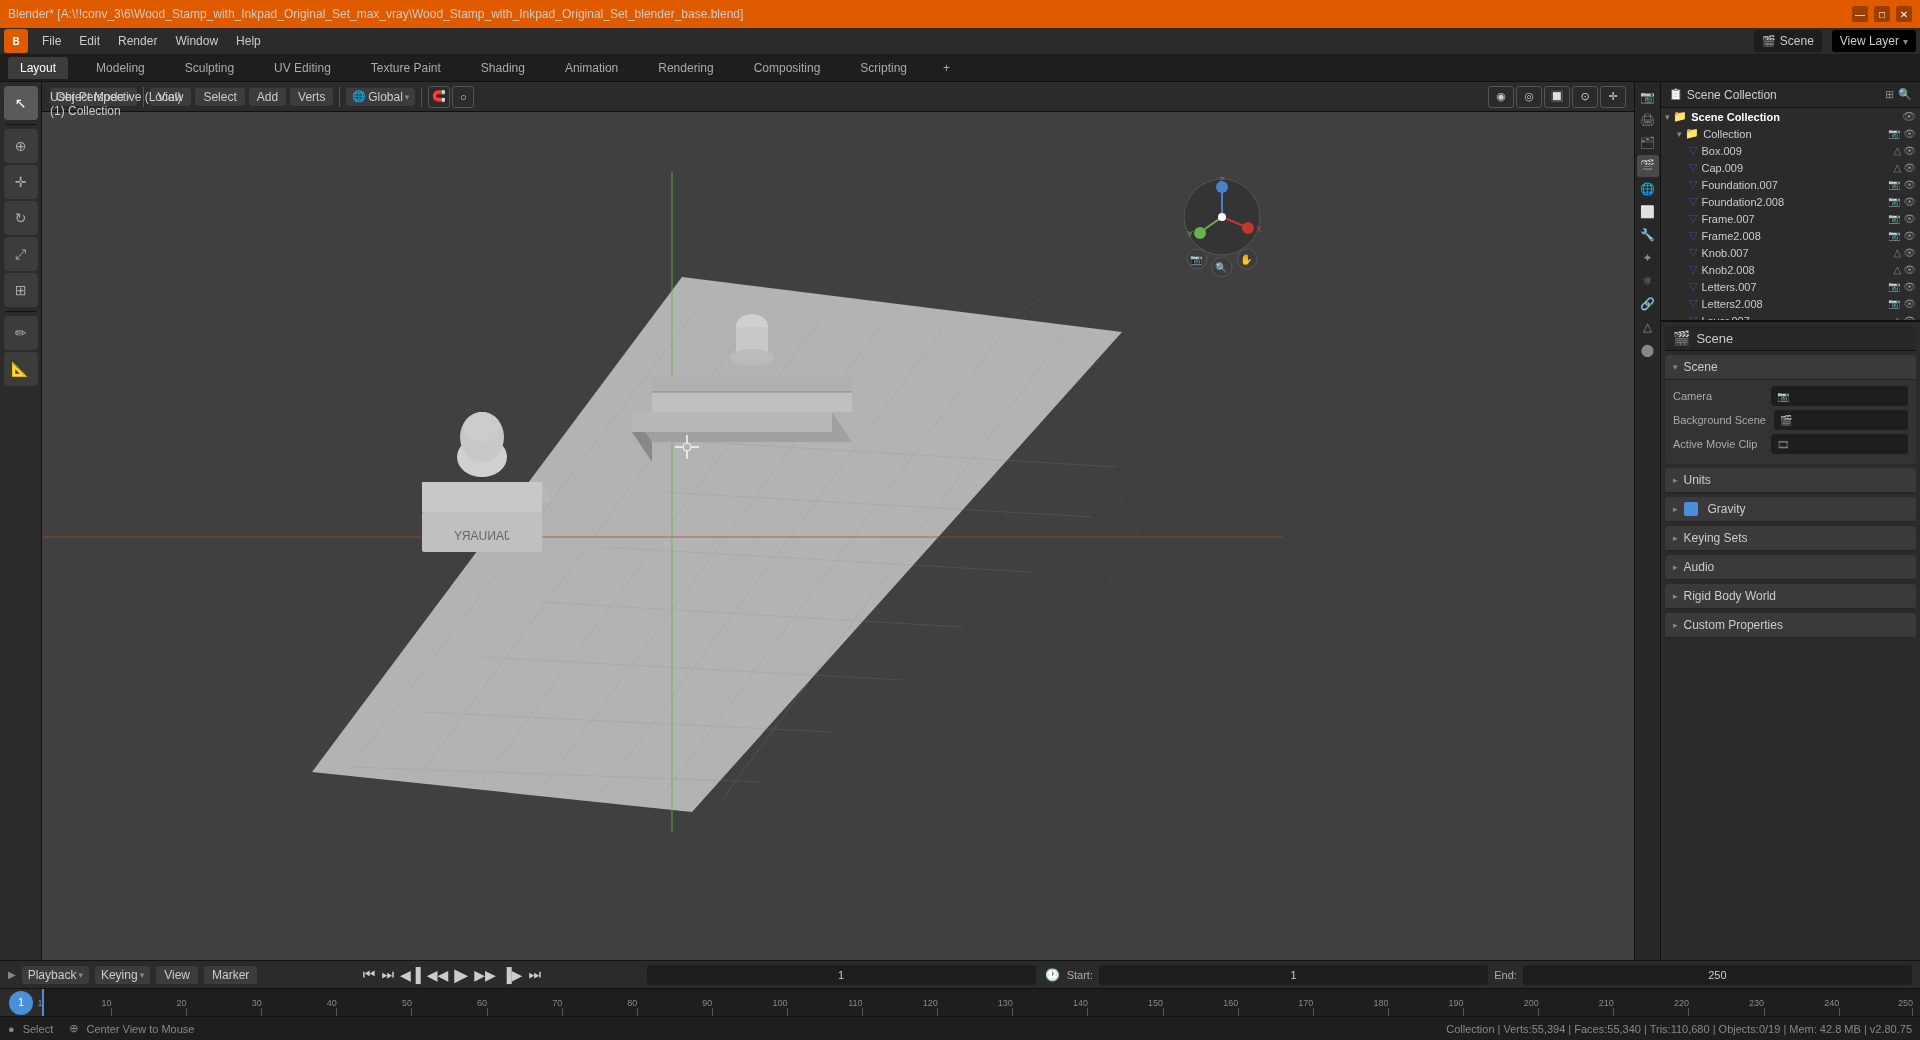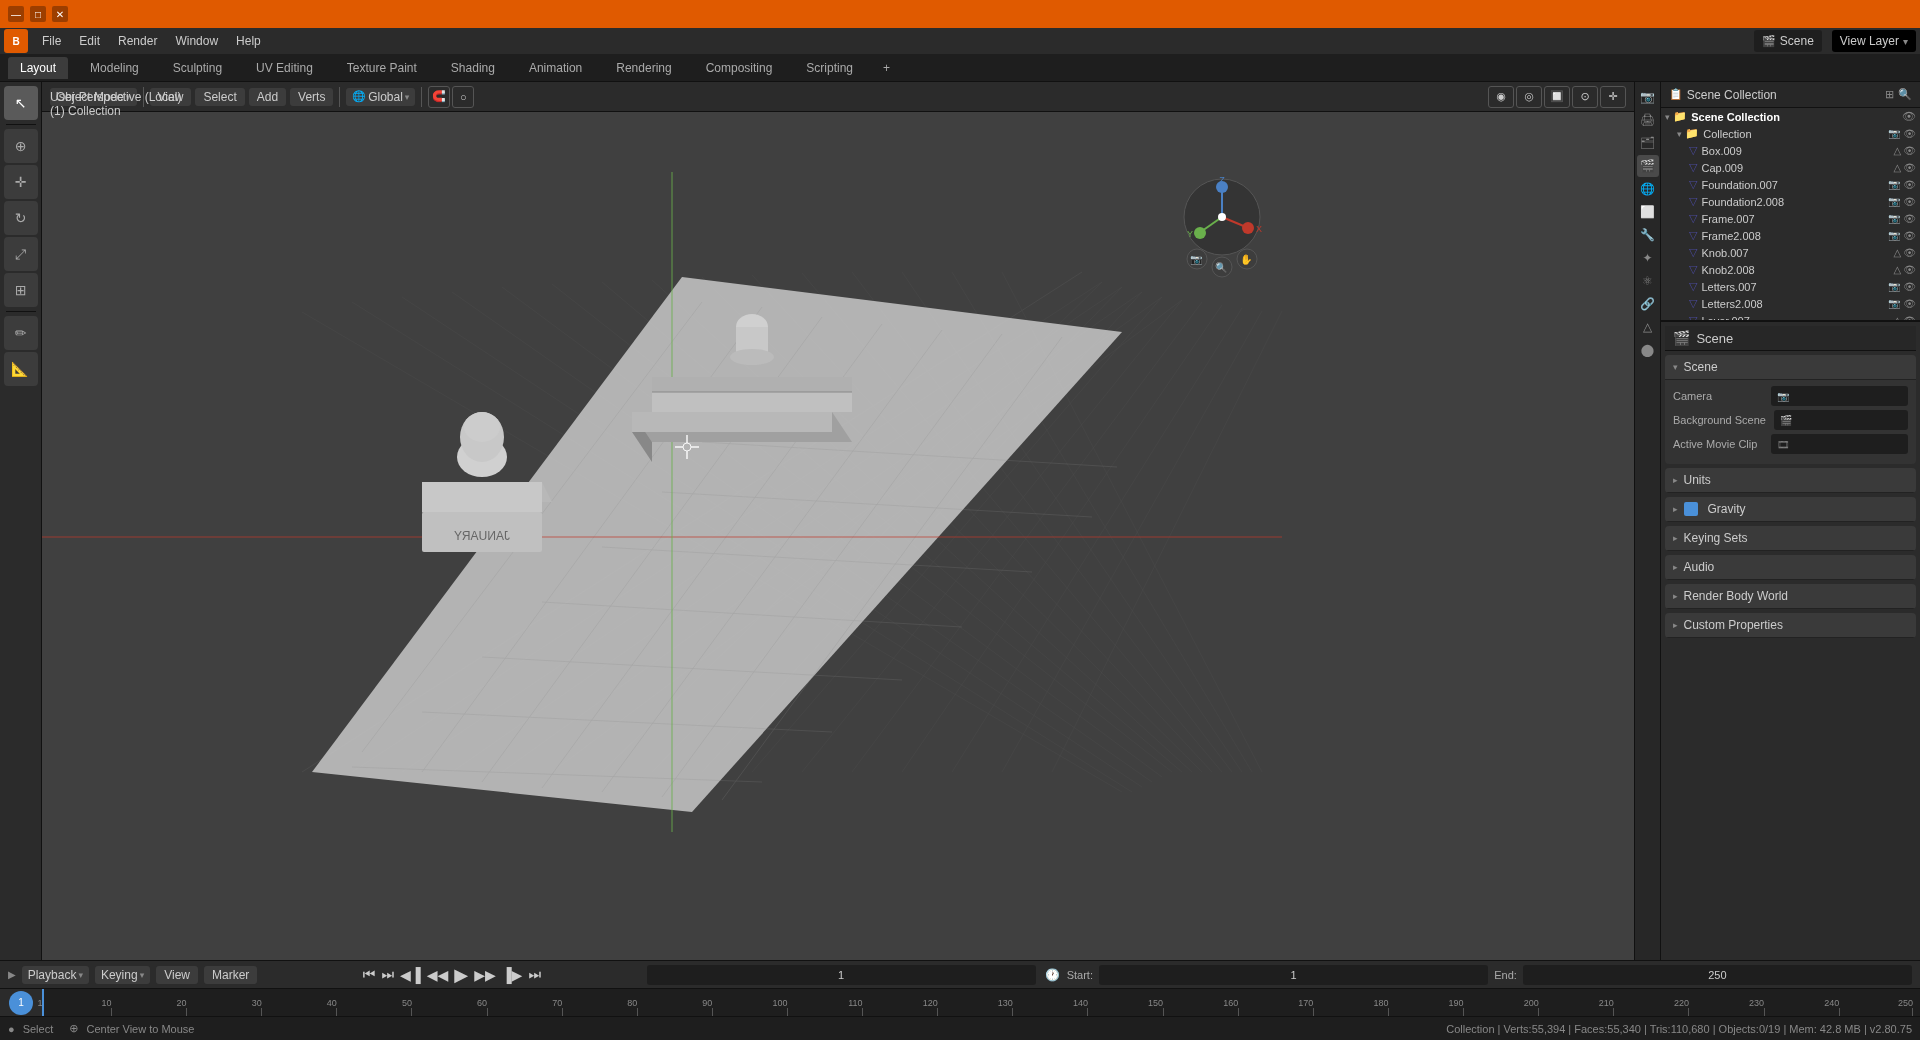--- a/index.html
+++ b/index.html
@@ -30,21 +30,21 @@
       color: white; font-size: 10px; font-weight: bold;
     }
     .menu-item {
       padding: 2px 8px; color: #ccc; cursor: pointer; border-radius: 3px;
       font-size: 12px;
     }
 
     
     #tabs-row {
       width: 100%; height: 28px; background: #1e1e1e;
-      display: flex; align-items: center; padding: 0 8px; gap: 10px;
+      display: flex; align-items: center; padding: 0 8px; gap: 16px;
       border-bottom: 1px solid #111;
     }
     .tab-item {
       padding: 4px 12px; color: #aaa; cursor: pointer; font-size: 12px;
       border-radius: 3px 3px 0 0;
     }
     .tab-item.active { background: #3c3c3c; color: #fff; }
     .tab-add { color: #aaa; padding: 4px 8px; cursor: pointer; }
 
     
@@ -200,20 +200,21 @@
 
     .header-dropdown {
       display: flex; align-items: center; gap: 2px; padding: 2px 6px;
       background: #3c3c3c; border-radius: 3px; cursor: pointer; font-size: 12px; color: #ccc;
     }
   </style>
 </head>
 <body>
 
 <div id="titlebar">
+  <span>Blender* [A:\!!conv_3\6\Wood_Stamp_with_Inkpad_Original_Set_max_vray\Wood_Stamp_with_Inkpad_Original_Set_blender_base.blend]</span>
   <div id="titlebar-controls">
     <span>—</span>
     <span>□</span>
     <span>✕</span>
   </div>
 </div>
 
 <div id="menubar">
   <div id="blender-logo">B</div>
   <span class="menu-item">File</span>
@@ -628,21 +629,21 @@
         <div class="prop-section">
           <div class="prop-section-header">
             <span class="prop-section-chevron">▸</span>
             <span>Audio</span>
           </div>
         </div>
 
         <div class="prop-section">
           <div class="prop-section-header">
             <span class="prop-section-chevron">▸</span>
-            <span>Render Body World</span>
+            <span>Rigid Body World</span>
           </div>
         </div>
 
         <div class="prop-section">
           <div class="prop-section-header">
             <span class="prop-section-chevron">▸</span>
             <span>Custom Properties</span>
           </div>
         </div>
 

